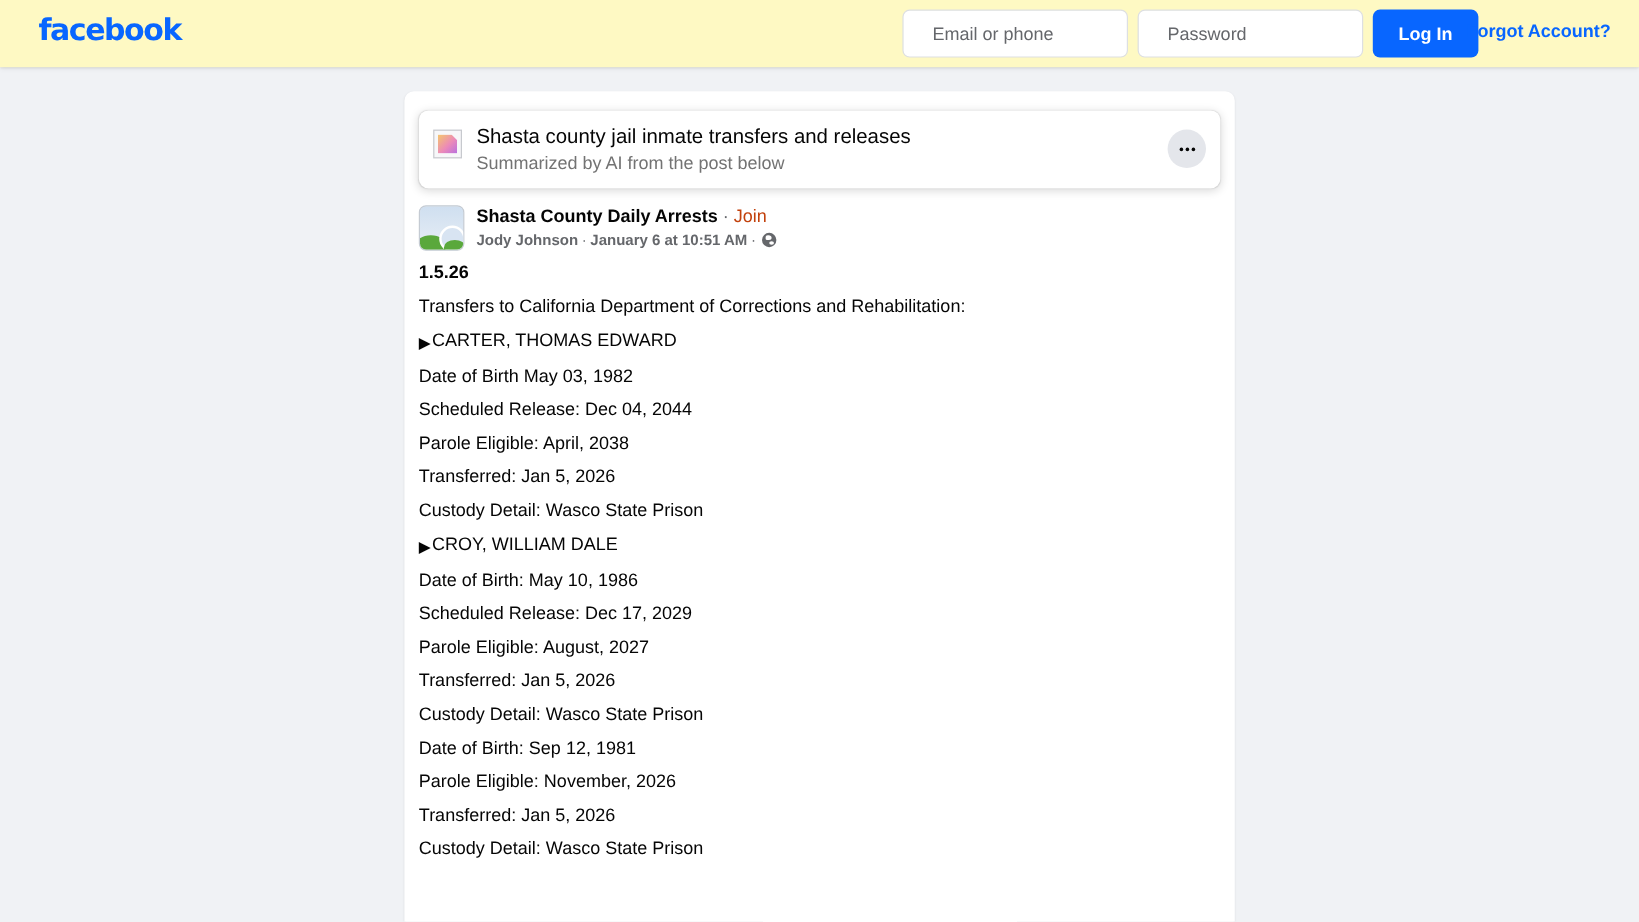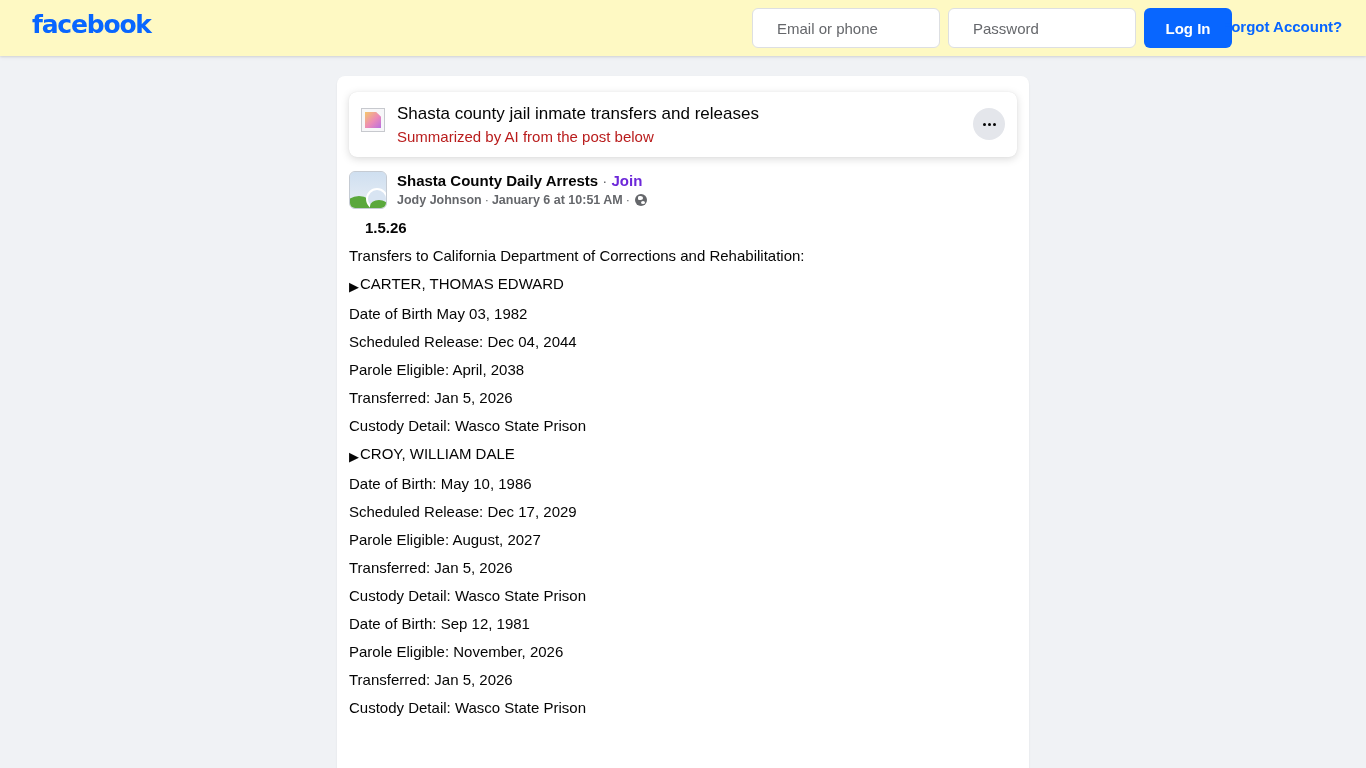--- a/index.html
+++ b/index.html
@@ -64,21 +64,21 @@
     position: absolute; left: 3px; top: 3px; width: 16px; height: 16px;
     background: linear-gradient(135deg, #f5c76b 0%, #ec8ab8 55%, #b86fe0 100%);
     clip-path: polygon(0 0, 70% 0, 100% 30%, 100% 100%, 0 100%);
   }
   .ai-title {
     position: absolute; left: 48px; top: 12px;
     font-size: 17px; font-weight: normal; color: #050505; white-space: nowrap;
   }
   .ai-subtitle {
     position: absolute; left: 48px; top: 36px;
-    font-size: 15px; color: #b91c1c; white-space: nowrap;
+    font-size: 15px; color: #737373; white-space: nowrap;
   }
   .more-button {
     position: absolute; left: 624px; top: 16px; width: 32px; height: 32px;
     border-radius: 50%; background: #e4e6eb; border: none; cursor: pointer;
     display: flex; align-items: center; justify-content: center;
   }
   .more-button .dots { display: flex; gap: 2px; }
   .more-button .dots span { width: 3px; height: 3px; border-radius: 50%; background: #050505; display: block; }
 
   
@@ -88,21 +88,21 @@
     border: 1px solid #c5cbd3;
   }
   .group-avatar .sky { position: absolute; left: 0; top: 0; width: 100%; height: 100%; background: linear-gradient(180deg, #cfdff0, #e8eef5); }
   .group-avatar .hill { position: absolute; left: -4px; top: 24px; width: 26px; height: 18px; border-radius: 50%; background: #5aa83c; }
   .group-avatar .badge { position: absolute; left: 16px; top: 16px; width: 22px; height: 22px; border-radius: 50%; background: #d8e4f2; border: 2px solid #ffffff; }
   .group-avatar .badge-hill { position: absolute; left: 20px; top: 28px; width: 18px; height: 12px; border-radius: 50% 50% 0 0; background: #5aa83c; }
   .group-name {
     position: absolute; left: 60px; top: 96px; font-size: 15px; font-weight: bold; color: #050505; white-space: nowrap;
   }
   .group-name .sep { color: #65676b; font-weight: normal; }
-  .join-link { color: #6d28d9; text-decoration: none; font-weight: bold; cursor: pointer; margin-top: 48px; }
+  .join-link { color: #c2410c; text-decoration: none; font-weight: normal; cursor: pointer; margin-top: 48px; }
   .meta-line {
     position: absolute; left: 60px; top: 117px; font-size: 12.5px; color: #65676b; white-space: nowrap;
     display: flex; align-items: center; gap: 3px;
   }
   .meta-line .author { font-weight: bold; }
   .globe-icon {
     display: inline-block; width: 12px; height: 12px; border-radius: 50%;
     background: #65676b; position: relative; margin-left: 2px;
   }
   .globe-icon::before {
@@ -111,21 +111,21 @@
   .globe-icon::after {
     content: ""; position: absolute; left: 6px; top: 7px; width: 4px; height: 3px; background: #ffffff; border-radius: 50%;
   }
 
   
   .post-body {
     position: absolute; left: 12px; top: 140px; width: 660px;
     font-size: 15px; color: #050505;
   }
   .post-body .line { height: 28px; line-height: 20px; padding-top: 2px; white-space: nowrap; }
-  .post-body .date-line { font-weight: bold; height: 28px; margin-left: 16px; }
+  .post-body .date-line { font-weight: bold; height: 28px; }
   .post-body .name-line { height: 30px; }
   .post-body .triangle { font-size: 13px; margin-right: 1px; position: relative; top: 2px; }
 </style>
 </head>
 <body>
 
 <div class="topbar">
   <div class="logo">facebook</div>
   <input class="login-input email-input" type="text" placeholder="Email or phone" style="">
   <input class="login-input password-input" type="password" placeholder="Password" style="">

